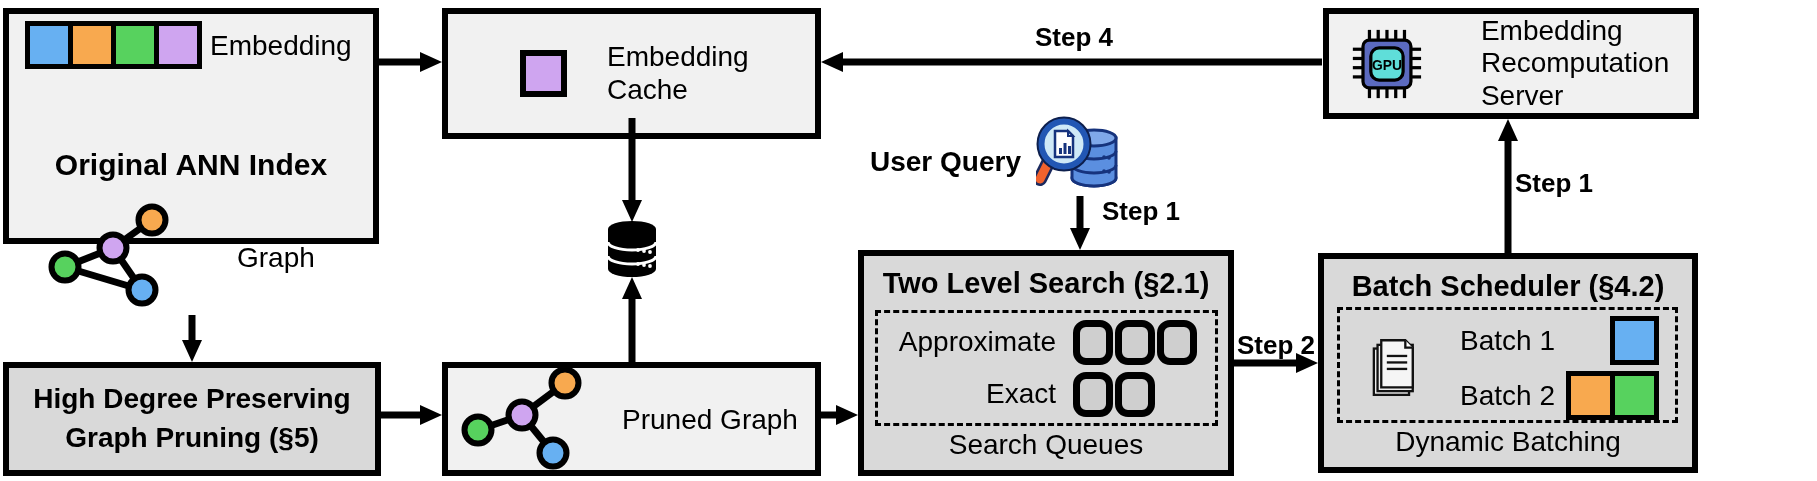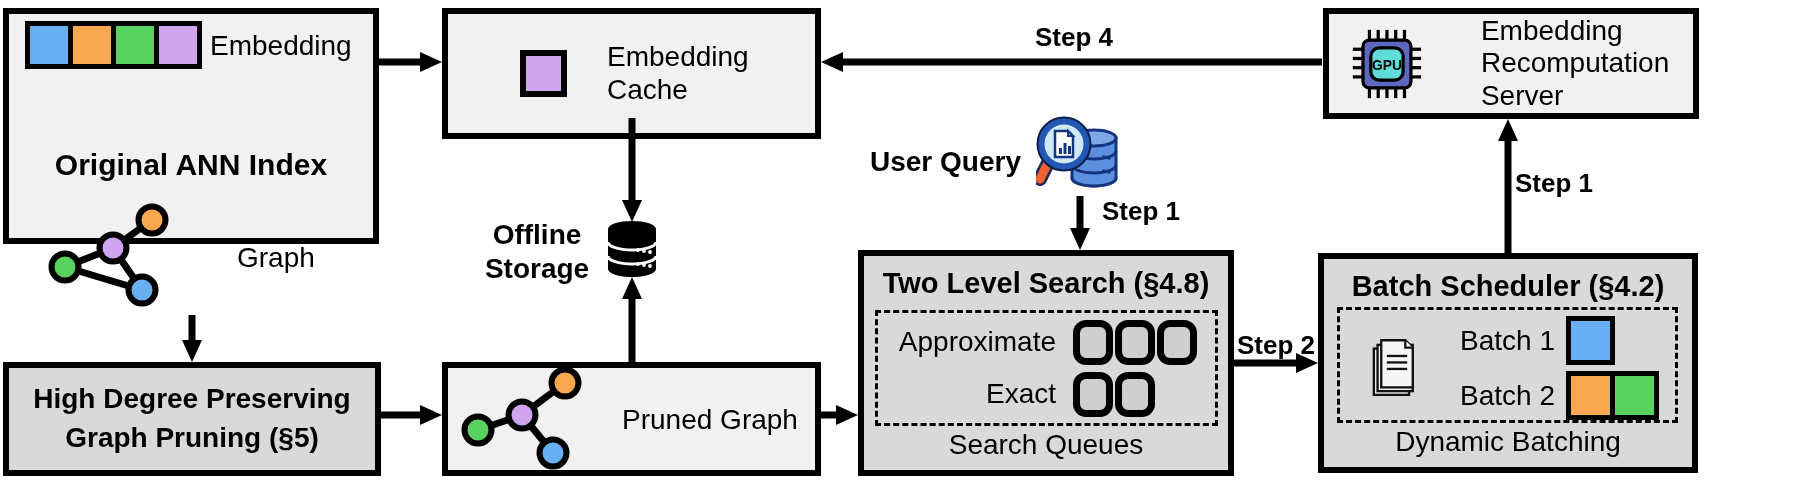--- a/index.html
+++ b/index.html
@@ -43,21 +43,21 @@
     display:flex;flex-direction:column;justify-content:center;gap:7px;padding:0 8px;}
   .q-row{display:flex;align-items:center;}
   .q-label{flex:1;text-align:right;padding-right:17px;font-size:28px;}
   .q-slots{display:flex;gap:2px;width:134px;}
   .queue-slot{width:40px;height:45px;border:7px solid #000;border-radius:13px;background:var(--queue_fill);display:block;flex:none;}
 
   
   .bs-dash{position:absolute;left:13px;top:48px;width:341px;height:116px;border:3px dashed #000;}
   .docs-icon{position:absolute;left:32px;top:26px;}
   .b-rows{position:absolute;left:46px;top:5px;}
-  .b-row{height:51px;display:flex;align-items:center;margin-bottom:4px;}
+  .b-row{height:51px;display:flex;align-items:center;margin-bottom:4px;justify-content:space-between;}
   .b-label{width:180px;text-align:right;padding-right:11px;font-size:28px;}
   .sq-group{display:flex;background:#000;padding:5px;gap:5px;}
 
   
   .hdp-label{text-align:center;font-weight:bold;font-size:28px;line-height:1.38;padding:0 4px;}
   .pg-graph{position:absolute;left:10px;top:0px;}
   .pg-label{position:absolute;left:152px;top:36px;width:220px;text-align:center;font-size:28px;}
 
   
   .float{position:absolute;}
@@ -155,21 +155,20 @@
         <line x1="66" y1="43" x2="76" y2="43"></line>
           <line x1="66" y1="53" x2="76" y2="53"></line>
       </g>
       <rect x="13" y="13" width="52" height="52" rx="7" style="fill:var(--gpu_body)" stroke="#000" stroke-width="3.5"></rect>
       <rect x="21.5" y="21.5" width="35" height="35" rx="9" style="fill:var(--gpu_screen)" stroke="#000" stroke-width="3.5"></rect>
       <text x="39" y="45" text-anchor="middle" font-size="15" font-weight="bold" fill="#000">GPU</text>
     </svg>
     <div class="wrap-label">Embedding Recomputation Server</div>
   </div>
 
-  <div class="float" id="offline-label">Offline Storage</div>
   <svg class="icon-abs" style="left:606px;top:220px;" width="52" height="58" viewBox="0 0 52 58">
     <path d="M2,9 L2,49 A24,8 0 0 0 50,49 L50,9 Z" fill="#000"></path>
     <ellipse cx="26" cy="9" rx="24" ry="8" fill="#000"></ellipse>
     <path d="M2,22 A24,8 0 0 0 50,22" stroke="#fff" stroke-width="3" fill="none"></path>
     <path d="M2,36 A24,8 0 0 0 50,36" stroke="#fff" stroke-width="3" fill="none"></path>
     <g fill="#fff">
       <circle cx="32" cy="30" r="1.9"></circle>
         <circle cx="38" cy="31" r="1.9"></circle>
         <circle cx="44" cy="32" r="1.9"></circle>
       <circle cx="32" cy="44" r="1.9"></circle>
@@ -203,21 +202,21 @@
       <rect x="32" y="30" width="3" height="8" style="fill:var(--query_db_dark)"></rect>
     </g>
   </svg>
 
   <div class="step-label" id="step1-label">Step 1</div>
   <div class="step-label" id="step2-label">Step 2</div>
   <div class="step-label" id="step3-label">Step 1</div>
   <div class="step-label" id="step4-label">Step 4</div>
 
   <div class="box dark" id="tls-box">
-    <div class="panel-title">Two Level Search (§4.8)</div>
+    <div class="panel-title">Two Level Search (§2.1)</div>
     <div class="tls-dash">
       <div class="q-row">
         <div class="q-label">Approximate</div>
         <div class="q-slots">
             <span class="queue-slot"></span>
             <span class="queue-slot"></span>
             <span class="queue-slot"></span>
           </div>
       </div>
       <div class="q-row">

